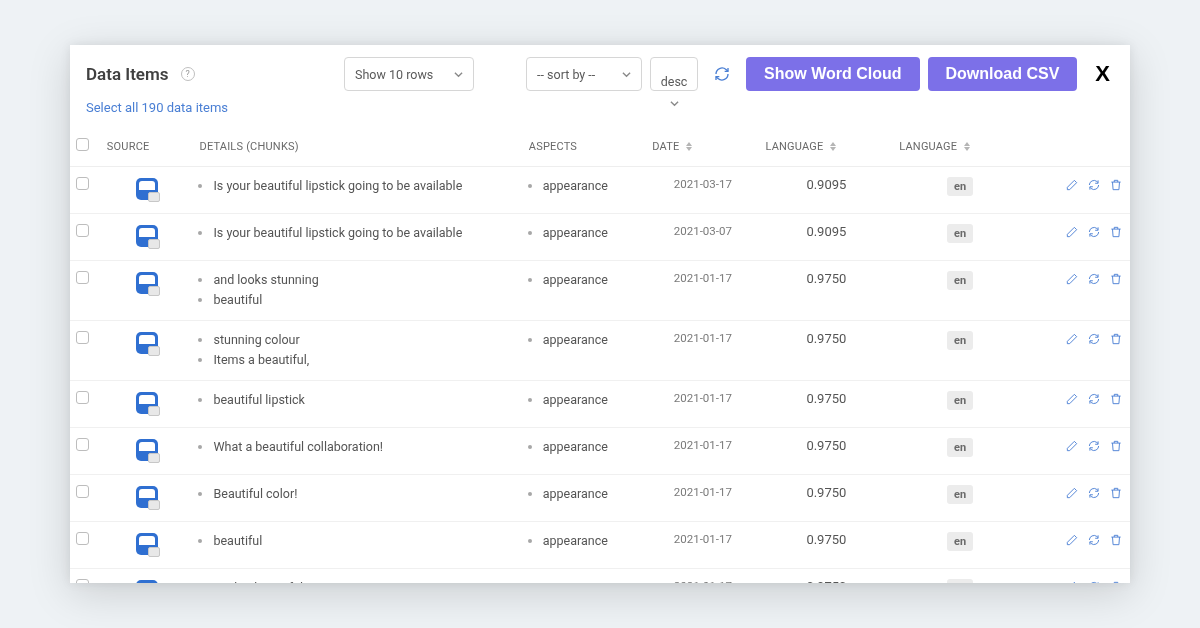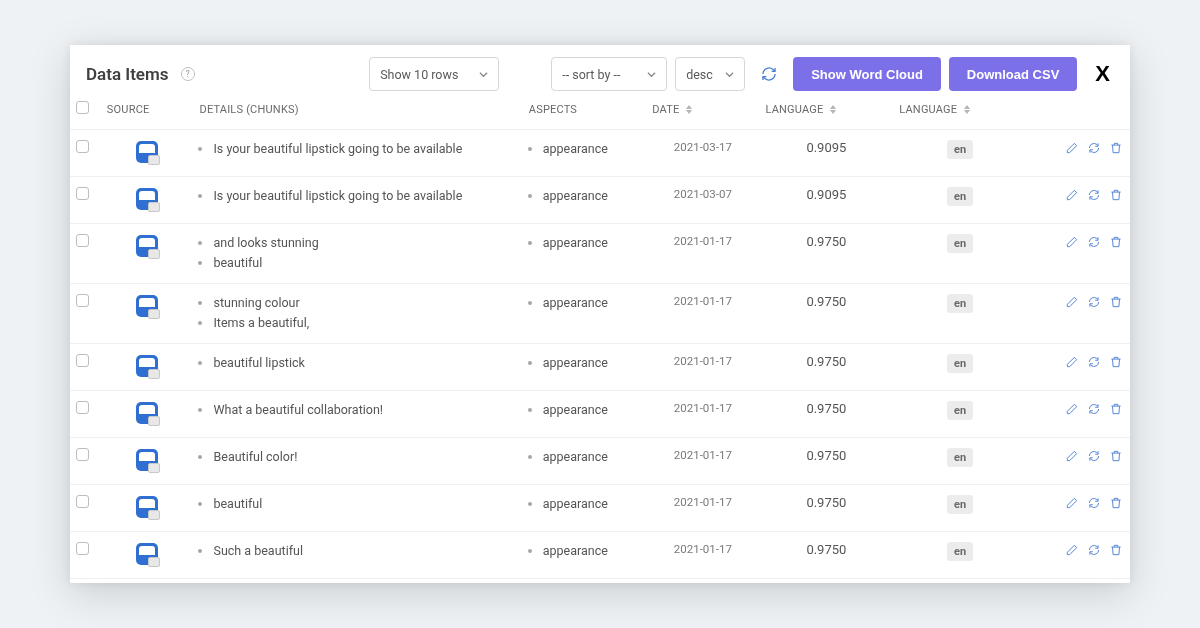--- a/index.html
+++ b/index.html
@@ -55,41 +55,41 @@
     color: #5a5a5a;
     display: inline-flex;
     align-items: center;
     justify-content: space-between;
     background: #fff;
     cursor: pointer;
     gap: 10px;
   }
   .dropdown.rows { width: 130px; }
   .dropdown.sort { width: 116px; margin-left: 44px; }
-  .dropdown.dir  { width: 70px; }
+  .dropdown.dir  { width: 48px; flex-direction: column; }
   .chevron {
     width: 9px; height: 9px;
     display:inline-block;
   }
   .chevron svg { display:block; }
   .refresh-btn {
     width: 20px; height: 20px;
     color: #4a7fd4;
     cursor: pointer;
     display: inline-flex;
     align-items: center;
     justify-content: center;
     margin: 0 6px;
   }
   .btn {
     height: 34px;
     padding: 0 18px;
     border: none;
     border-radius: 4px;
-    font-size: 13px;
+    font-size: 16px;
     font-weight: 600;
     cursor: pointer;
     color: #fff;
     background: #7c70e8;
   }
   .close-x {
     font-size: 22px;
     font-weight: 900;
     color: #000;
     cursor: pointer;
@@ -248,20 +248,23 @@
           <path d="M3 21v-5h5"></path>
       </svg>
     </span>
 
     <button class="btn">Show Word Cloud</button>
     <button class="btn">Download CSV</button>
 
     <span class="close-x">X</span>
   </div>
 
+  <div class="select-all-row">
+    <span class="select-all-link">Select all 190 data items</span>
+  </div>
 
   <table class="data">
     <thead>
       <tr>
         <th class="col-cb"><span class="checkbox"></span></th>
         <th class="col-src">SOURCE</th>
         <th class="col-det">DETAILS (CHUNKS)</th>
         <th class="col-asp">ASPECTS</th>
         <th class="col-date">
           <span>DATE</span>

